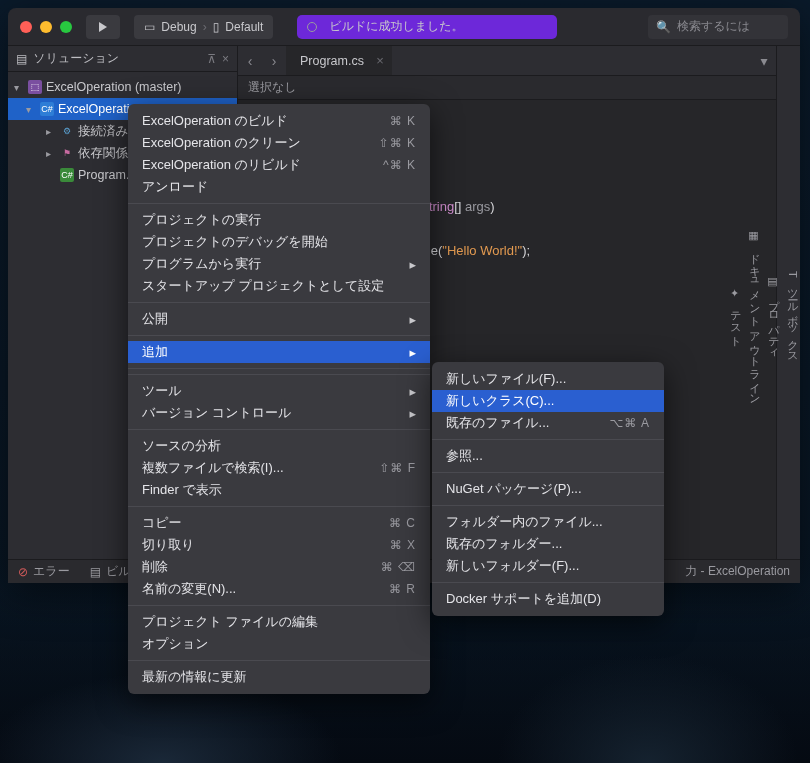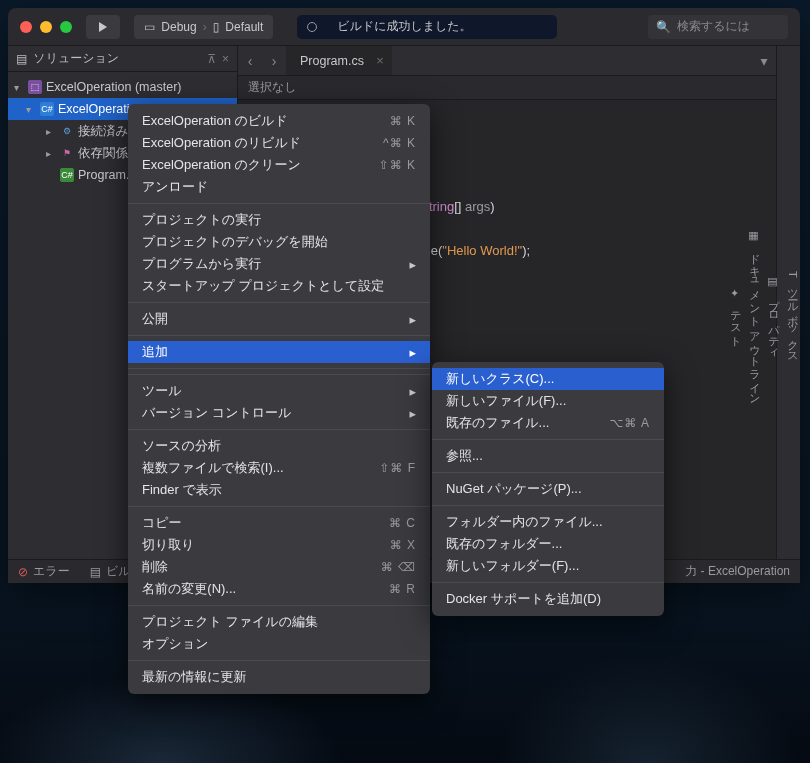--- a/index.html
+++ b/index.html
@@ -5,21 +5,21 @@
 * { margin: 0; padding: 0; box-sizing: border-box; font-family: -apple-system, "Helvetica Neue", Arial, sans-serif; }
 body { width: 810px; height: 763px; background: linear-gradient(180deg, #0a1a2a 0%, #081420 100%); overflow: hidden; position: relative; }
 .app-window { position: absolute; top: 8px; left: 8px; right: 10px; height: 575px; background: #2a2a2f; border-radius: 8px; box-shadow: 0 10px 40px rgba(0,0,0,.5); display: flex; flex-direction: column; overflow: visible; }
 .titlebar { height: 38px; display: flex; align-items: center; padding: 0 12px; gap: 14px; border-bottom: 1px solid #1b1b1e; }
 .traffic { display: flex; gap: 8px; }
 .tl { width: 12px; height: 12px; border-radius: 50%; }
 .tl.red { background: #ff5f57; } .tl.yel { background: #febc2e; } .tl.grn { background: #28c840; }
 .tb-btn { height: 24px; display: flex; align-items: center; padding: 0 10px; border-radius: 4px; background: #3a3a3f; color: #c8c8cc; font-size: 12px; gap: 6px; }
 .tb-play { width: 34px; justify-content: center; }
 .tb-play svg { width: 10px; height: 10px; fill: #c8c8cc; }
-.tb-status { flex: 1; max-width: 260px; background: #0f172a; border-radius: 5px; height: 24px; display: flex; align-items: center; padding: 0 10px; gap: 20px; color: #c8c8cc; font-size: 12px; margin-left: 10px;}
+.tb-status { flex: 1; max-width: 260px; background: #6d28d9; border-radius: 5px; height: 24px; display: flex; align-items: center; padding: 0 10px; gap: 12px; color: #c8c8cc; font-size: 12px; margin-left: 10px;}
 .tb-status .dot { width: 10px; height: 10px; border:1.5px solid #9a9aa0; border-radius:50%; display:flex;align-items:center;justify-content:center;}
 .tb-search { margin-left: auto; width: 140px; height: 24px; background: #333338; border-radius: 4px; display: flex; align-items: center; padding: 0 8px; gap: 6px; color: #8a8a90; font-size: 12px; }
 .body { flex: 1; display: flex; min-height: 0; }
 .sidebar { width: 230px; background: #2d2d32; border-right: 1px solid #1b1b1e; display: flex; flex-direction: column; }
 .sb-head { height: 26px; display: flex; align-items: center; padding: 0 8px; color: #bdbdc2; font-size: 12px; gap: 6px; border-bottom: 1px solid #1b1b1e; }
 .sb-head .sp { margin-left: auto; display:flex; gap:6px; color:#7a7a80;}
 .tree { padding: 4px 0; color: #c8c8cc; font-size: 12.5px; }
 .tree-row { display: flex; align-items: center; height: 22px; padding: 0 6px; gap: 4px; }
 .tree-row.sel { background: #1f62c8; color: #fff; }
 .ind1 { padding-left: 18px; } .ind2 { padding-left: 38px; }
@@ -183,28 +183,28 @@
     </div>
   </div>
 </div>
 
 <div class="ctx ctx1" id="ctx1">
     <div class="item">
       <span>ExcelOperation のビルド</span>
       <span class="sc">⌘ K</span>
     </div>
     <div class="item">
+      <span>ExcelOperation のクリーン</span>
+      <span class="sc">⇧⌘ K</span>
+    </div>
+    <div class="item">
       <span>ExcelOperation のリビルド</span>
       <span class="sc">^⌘ K</span>
     </div>
     <div class="item">
-      <span>ExcelOperation のクリーン</span>
-      <span class="sc">⇧⌘ K</span>
-    </div>
-    <div class="item">
       <span>アンロード</span>
     </div>
     <div class="sep"></div>
     <div class="item">
       <span>プロジェクトの実行</span>
     </div>
     <div class="item">
       <span>プロジェクトのデバッグを開始</span>
     </div>
     <div class="item">
@@ -268,27 +268,27 @@
     </div>
     <div class="item">
       <span>オプション</span>
     </div>
     <div class="sep"></div>
     <div class="item">
       <span>最新の情報に更新</span>
     </div>
   </div>
 <div class="ctx ctx2" id="ctx2">
+    <div class="item">
+      <span>新しいファイル(F)...</span>
+    </div>
     <div class="item hl">
       <span>新しいクラス(C)...</span>
     </div>
     <div class="item">
-      <span>新しいファイル(F)...</span>
-    </div>
-    <div class="item">
       <span>既存のファイル...</span>
       <span class="sc">⌥⌘ A</span>
     </div>
     <div class="sep"></div>
     <div class="item">
       <span>参照...</span>
     </div>
     <div class="sep"></div>
     <div class="item">
       <span>NuGet パッケージ(P)...</span>

